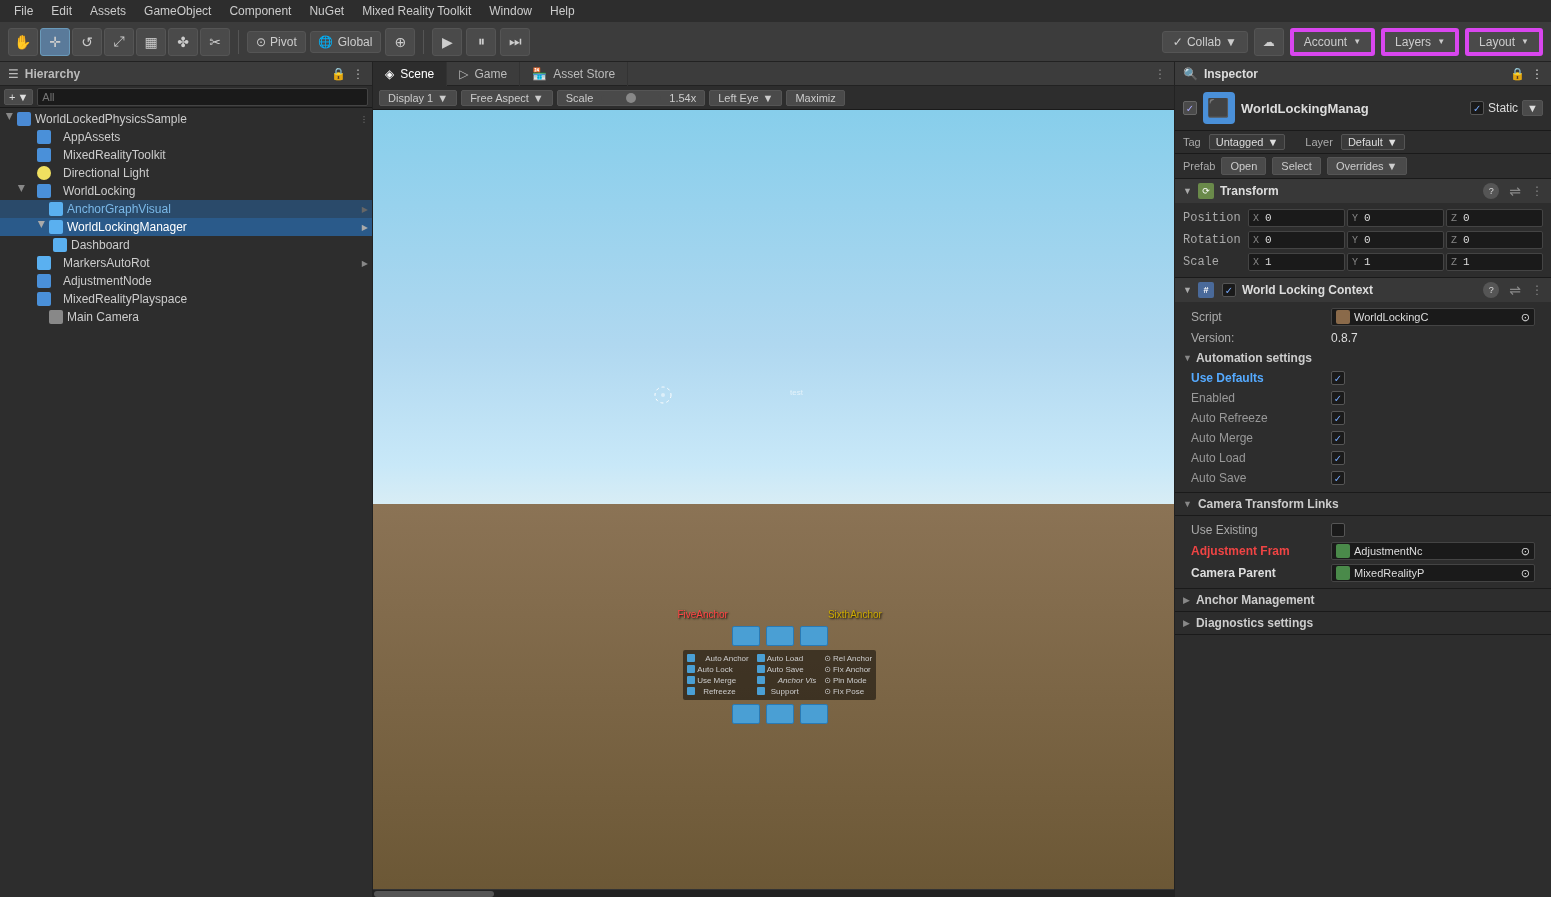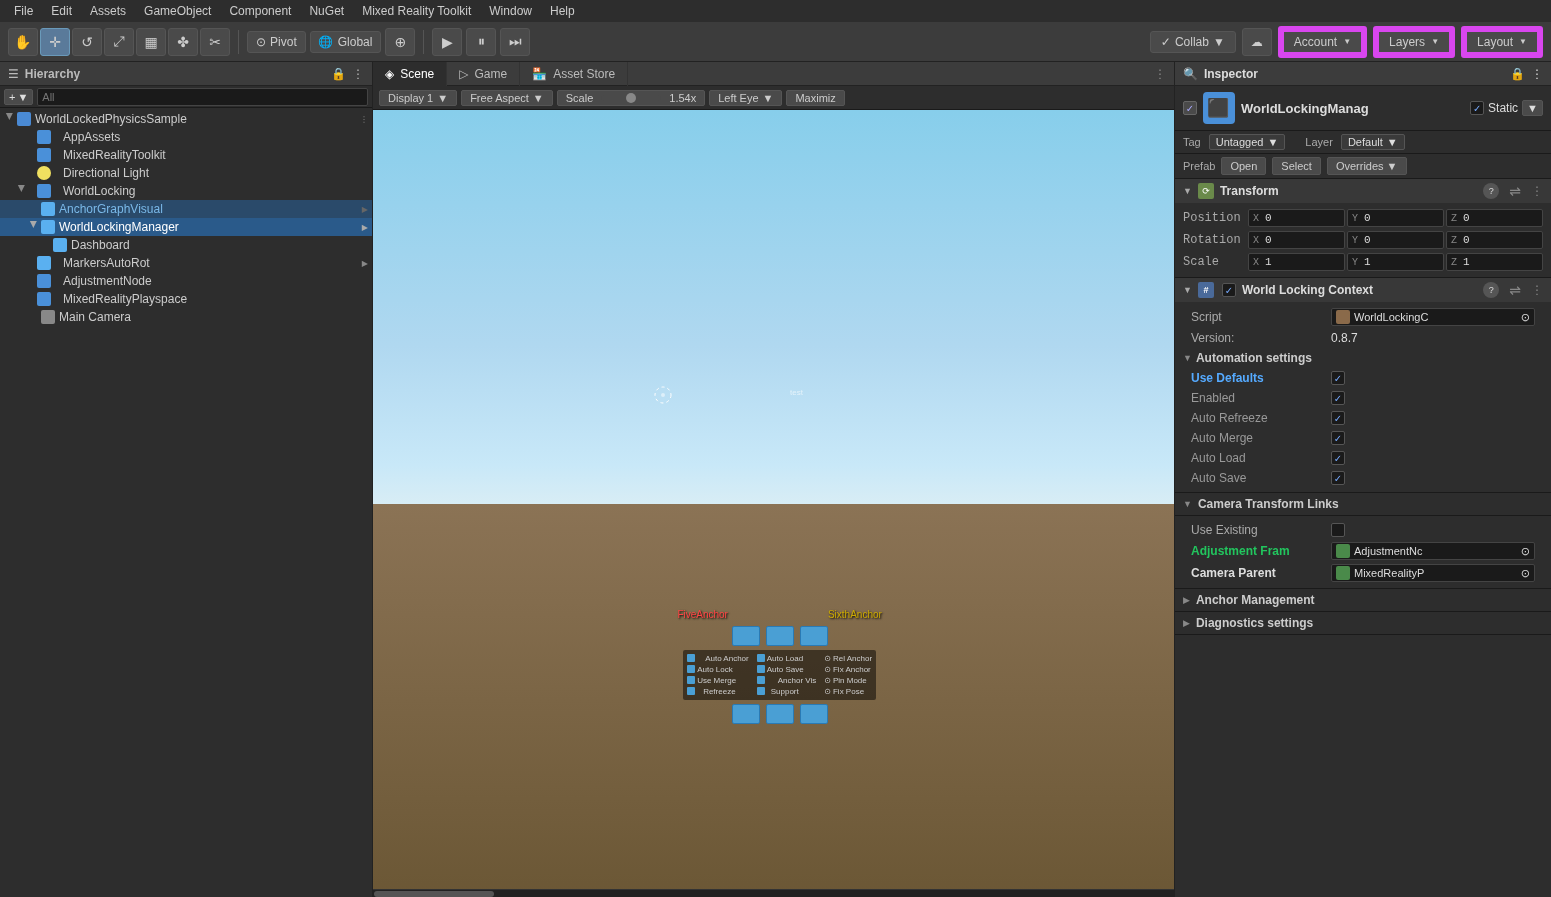--- a/index.html
+++ b/index.html
@@ -13,21 +13,21 @@
     #toolbar { display: flex; align-items: center; background: #3c3c3c; height: 40px; padding: 0 8px; gap: 4px; border-bottom: 1px solid #222; }
     .toolbar-btn { display: flex; align-items: center; justify-content: center; width: 30px; height: 28px; background: #4a4a4a; border: 1px solid #555; border-radius: 3px; cursor: pointer; color: #ccc; font-size: 14px; }
     .toolbar-btn.active { background: #5a7a9a; border-color: #6a9aba; }
     .toolbar-separator { width: 1px; height: 24px; background: #555; margin: 0 4px; }
     .toolbar-group { display: flex; gap: 2px; }
     .pivot-btn { display: flex; align-items: center; padding: 3px 8px; background: #4a4a4a; border: 1px solid #555; border-radius: 3px; cursor: pointer; color: #ccc; gap: 4px; font-size: 12px; }
     .play-btn { width: 30px; height: 28px; display: flex; align-items: center; justify-content: center; background: #4a4a4a; border: 1px solid #555; border-radius: 3px; cursor: pointer; color: #ccc; font-size: 14px; }
     .toolbar-right { margin-left: auto; display: flex; align-items: center; gap: 6px; }
     .collab-btn { display: flex; align-items: center; padding: 3px 10px; background: #4a4a4a; border: 1px solid #555; border-radius: 3px; cursor: pointer; color: #ccc; gap: 4px; font-size: 12px; }
     .cloud-btn { width: 30px; height: 28px; display: flex; align-items: center; justify-content: center; background: #4a4a4a; border: 1px solid #555; border-radius: 3px; cursor: pointer; color: #ccc; }
-    .dropdown-btn { display: flex; align-items: center; padding: 3px 10px; background: #4a4a4a; border: 6px solid #d946ef; border-radius: 3px; cursor: pointer; color: #ccc; gap: 6px; font-size: 12px; }
+    .dropdown-btn { display: flex; align-items: center; padding: 3px 10px; background: #4a4a4a; border: 4px solid #d946ef; border-radius: 3px; cursor: pointer; color: #ccc; gap: 6px; font-size: 12px; }
     .dropdown-arrow { font-size: 8px; }
 
     
     #main-layout { display: flex; height: calc(897px - 62px); }
 
     
     #hierarchy { width: 373px; background: #2d2d2d; border-right: 1px solid #222; display: flex; flex-direction: column; }
     .panel-header { display: flex; align-items: center; background: #3c3c3c; height: 24px; padding: 0 8px; gap: 6px; border-bottom: 1px solid #222; font-size: 11px; color: #bbb; }
     .panel-icon { font-size: 12px; }
     .panel-title { font-weight: bold; font-size: 12px; }
@@ -111,21 +111,21 @@
     .checkbox-row { display: flex; align-items: center; padding: 1px 8px; }
     .checkbox-row .field-label { color: #999; }
 
     
     ::-webkit-scrollbar { width: 8px; height: 8px; }
     ::-webkit-scrollbar-track { background: #2a2a2a; }
     ::-webkit-scrollbar-thumb { background: #555; border-radius: 4px; }
 
     
     .indent-1 { padding-left: 16px; gap: 8px; }
-    .indent-2 { padding-left: 28px; }
+    .indent-2 { padding-left: 36px; }
     .indent-3 { padding-left: 40px; }
 
     .scrollbar-h { height: 8px; background: #222; border-top: 1px solid #333; }
     .scrollbar-thumb { height: 6px; margin: 1px; width: 120px; background: #555; border-radius: 3px; }
   </style>
 </head>
 <body>
 
 <div id="menu-bar">
   <span class="menu-item">File</span>
@@ -396,21 +396,21 @@
           </div>
           <div style="display:flex; flex-direction:column; gap:2px; font-size:8px; color:#ccc;">
             <div style="display:flex; align-items:center; gap:2px;">
                 <div style="width:8px;height:8px;background:#4a9fd4;border-radius:1px;"></div>
                 <span>Auto Load</span>
               </div>
             <div style="display:flex; align-items:center; gap:2px;">
                 <div style="width:8px;height:8px;background:#4a9fd4;border-radius:1px;"></div>
                 <span>Auto Save</span>
               </div>
-            <div style="display:flex; align-items:center; gap:13px;">
+            <div style="display:flex; align-items:center; gap:13px;font-style:italic;">
                 <div style="width:8px;height:8px;background:#4a9fd4;border-radius:1px;"></div>
                 <span>Anchor Vis</span>
               </div>
             <div style="display:flex; align-items:center; gap:6px;">
                 <div style="width:8px;height:8px;background:#4a9fd4;border-radius:1px;"></div>
                 <span>Support</span>
               </div>
           </div>
           <div style="display:flex; flex-direction:column; gap:2px; font-size:8px; color:#ccc;">
             <div style="display:flex; align-items:center; gap:2px; cursor:pointer;">
@@ -626,21 +626,21 @@
         <span class="section-title-text">Camera Transform Links</span>
       </div>
       <div class="comp-body">
 
         <div class="field-row">
           <span class="field-label">Use Existing</span>
           <div class="field-checkbox"></div>
         </div>
 
         <div class="field-row">
-          <span class="field-label" style="font-weight:bold;color:#22c55e;">Adjustment Fram</span>
+          <span class="field-label" style="font-weight:bold;color:#ef4444;">Adjustment Fram</span>
           <div class="field-ref">
             <div class="ref-icon" style="background:#4a8a4a;"></div>
             <span>AdjustmentNc</span>
             <span style="margin-left:auto;">⊙</span>
           </div>
         </div>
 
         <div class="field-row">
           <span class="field-label" style="font-weight:bold;color:#ddd;">Camera Parent</span>
           <div class="field-ref">

